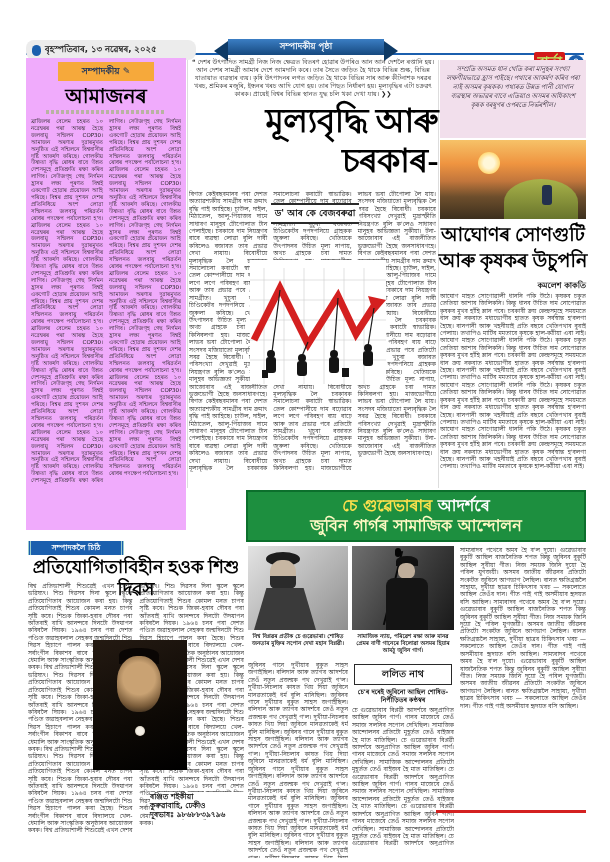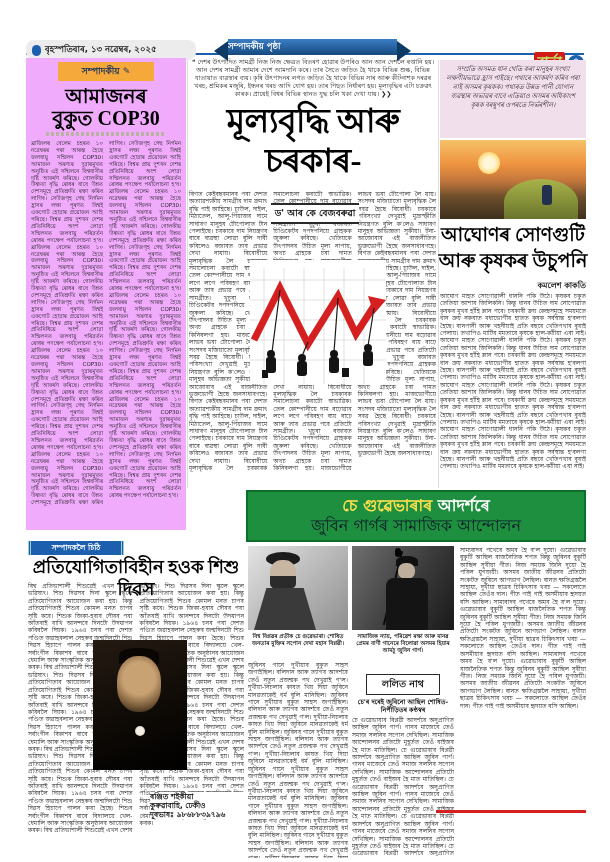--- a/index.html
+++ b/index.html
@@ -13,22 +13,22 @@
   .tiny { font-size:6px; line-height:7.4px; text-align:justify; color:#1c1c1c; overflow:hidden; word-break:break-word; }
   .tiny55 { font-size:5.5px; line-height:6.9px; text-align:justify; color:#1c1c1c; overflow:hidden; word-break:break-word; }
   .serif { font-family:"Liberation Serif", serif; }
 
   
   .hdr-line { left:26px; top:53px; width:558px; height:2px; background:#1b5fae; }
   .date-pill { left:26px; top:40px; width:170px; height:20px; background:#ececec; border-radius:8px;
     display:flex; align-items:center; gap:4px; padding:0 6px; }
   .date-dot { width:9px; height:11px; background:#1b5fae; border-radius:5px; }
   .date-txt { font-size:8.5px; font-weight:bold; color:#222; }
-  .ribbon { left:228px; top:39px; width:169px; height:16px; background:linear-gradient(#3b7ec4,#16497f);
-    display:flex; align-items:center; }
+  .ribbon { left:228px; top:39px; width:156px; height:16px; background:linear-gradient(#3b7ec4,#16497f);
+    display:flex; align-items:center; justify-content:center; }
   .ribbon:before, .ribbon:after { content:""; position:absolute; top:2px; border-style:solid; }
   .ribbon:before { left:-14px; border-width:10px 14px 10px 0; border-color:transparent #0e3a66 transparent transparent; }
   .ribbon:after  { right:-14px; border-width:10px 0 10px 14px; border-color:transparent transparent transparent #0e3a66; }
   .ribbon span { color:#fff; font-size:8.5px; font-weight:bold; }
   .masthead { right:26px; top:38px; display:flex; align-items:center; gap:3px; }
   .mast-black { font-size:13px; font-weight:800; color:#101010;margin-top:28px; }
   .mast-red { font-size:13px; font-weight:800; color:#bef264; background:#d21a1a; padding:0 3px; border-radius:2px; }
   .page-circle { width:16px; height:16px; border-radius:50%; background:#1b5fae; color:#fff;
     font-size:10px; font-weight:bold; display:flex; align-items:center; justify-content:center; }
 
@@ -37,21 +37,21 @@
   .edit-label { width:96px; margin:0 auto; background:#f6a93b; color:#15315e; font-weight:bold;
     font-size:9px; text-align:center; padding:2px 0; }
   .edit-title { text-align:center; font-weight:bold; font-size:20px; line-height:22px; color:#000; margin-top:4px; }
   .edit-rule { width:120px; height:4px; margin:3px auto 4px; background:repeating-linear-gradient(90deg,#b9b2a2 0 3px,transparent 3px 5px); }
   .edit-body { height:394px; column-count:2; column-gap:6px; }
 
   
   .vline { width:1px; background:#ddd; }
   .lead-intro { left:190px; top:58px; width:246px; height:43px; font-size:6.3px; line-height:8px;
     text-align:center; color:#222; overflow:hidden; }
-  .lead-title { left:188px; top:101px; width:250px; text-align:center; font-weight:bold;
+  .lead-title { left:188px; top:101px; width:250px; text-align:right; font-weight:bold;
     font-size:33px; line-height:40px; color:#000; letter-spacing:-0.5px; }
   .lead-body { left:189px; top:190px; width:247px; height:298px; column-count:3; column-gap:6px; }
   .byline-box { left:271px; top:203px; width:88px; height:21px; background:#fff;
     border-top:2px solid #2a2a2a; border-bottom:2px solid #2a2a2a;
     display:flex; align-items:center; justify-content:center; }
   .byline-box span { font-weight:bold; font-size:9px; color:#111; }
   .illus { left:250px; top:260px; width:136px; height:124px; background:#fff; }
 
   
   .pink-box { left:440px; top:60px; width:146px; height:78px; background:#f2dfec; padding:4px 6px;
@@ -68,42 +68,42 @@
     font-size:19px; line-height:26px; color:#000; }
   .right-author { left:440px; top:279px; width:146px; font-weight:bold; font-size:8px; color:#111;text-align:right; }
   .right-body { left:440px; top:292px; width:146px; height:196px; }
 
   
   .green-box { left:246px; top:490px; width:340px; height:52px; background:#1d8f3f; border:2px solid #0c6f2c;
     display:flex; flex-direction:column; align-items:center; justify-content:center; }
   .green-l1 { font-size:16px; font-weight:bold; line-height:20px; }
   .green-l1 .accent { color:#ffe14d; }
   .green-l1 .rest { color:#fff; }
-  .green-l2 { font-size:16px; font-weight:normal; color:#0f172a; line-height:20px; }
+  .green-l2 { font-size:16px; font-weight:bold; color:#fef9c3; line-height:20px; }
   .photo-bw { overflow:hidden; position:absolute; }
   .che { left:248px; top:546px; width:100px; height:84px;
     background:linear-gradient(135deg,#e3e3e3 0%,#bdbdbd 45%,#8f8f8f 100%); }
   .che .beret { position:absolute; left:18px; top:6px; width:34px; height:14px; border-radius:50%; background:#1d1d1d; }
   .che .face { position:absolute; left:22px; top:14px; width:26px; height:26px; border-radius:45%; background:#c7b6a2; }
   .che .beard { position:absolute; left:22px; top:30px; width:26px; height:14px; border-radius:0 0 45% 45%; background:#2b2b2b; }
   .che .jacket { position:absolute; left:6px; top:42px; width:62px; height:42px; background:#3a3a3a;
     clip-path:polygon(20% 0,80% 0,100% 100%,0 100%); }
   .zub { left:352px; top:546px; width:102px; height:84px;
     background:linear-gradient(120deg,#6f6f6f 0%,#3c3c3c 55%,#191919 100%); }
   .zub .cap { position:absolute; left:44px; top:10px; width:22px; height:10px; border-radius:50% 50% 0 0; background:#101010; }
   .zub .face2 { position:absolute; left:46px; top:17px; width:17px; height:16px; border-radius:45%; background:#bfae9b; }
   .zub .body2 { position:absolute; left:34px; top:32px; width:42px; height:52px; border-radius:8px 8px 0 0; background:#141414; }
   .zub .mic { position:absolute; left:40px; top:4px; width:2px; height:76px; background:#0a0a0a; transform:rotate(14deg); }
   .zub .michead { position:absolute; left:43px; top:2px; width:6px; height:9px; border-radius:3px; background:#050505; }
   .caption { font-size:5.6px; line-height:6.8px; text-align:center; font-weight:bold; color:#222; overflow:hidden; }
   .capA { left:248px; top:633px; width:100px; height:24px; }
   .capB { left:352px; top:633px; width:102px; height:24px; }
   .colA { left:248px; top:661px; width:100px; height:197px; }
   .colB { left:352px; top:661px; width:102px; height:197px; }
-  .name-box { width:74px; margin:13px auto 3px; border:1.5px solid #2a2a2a; text-align:center;
+  .name-box { width:98px; margin:3px auto 3px; border:1.5px solid #2a2a2a; text-align:center;
     font-weight:bold; font-size:9.5px; padding:2px 0; color:#101010; background:#fff; }
   .colB-lede { font-weight:bold; font-size:6.3px; line-height:8px; text-align:center; margin-bottom:2px; color:#000; }
   .colC { left:460px; top:546px; width:126px; height:260px; }
   .red-end { left:436px; top:810px; width:150px; height:3px; background:#d42020; }
 
   
   .letter-tab { left:28px; top:541px; width:96px; height:14px; background:#1b5fae; color:#fff;
     font-size:7.5px; font-weight:bold; display:flex; align-items:center; justify-content:center;
     border-left:3px double #9cc; border-right:3px double #9cc; }
   .letter-title { left:28px; top:556px; width:216px; font-weight:bold; font-size:18px; line-height:22px; color:#000; text-align:center; }
@@ -134,21 +134,20 @@
   <div class="abs masthead">
     <span class="mast-black">অসম</span>
     <span class="mast-red">বার্তা</span>
     <span class="page-circle">৪</span>
   </div>
 
   <div class="abs edit-box">
     <div class="edit-label">সম্পাদকীয় ✎</div>
     <div class="edit-title serif">
       <span>আমাজনৰ</span><br>
-      <span>বুকুত COP30</span>
     </div>
     <div class="edit-rule"></div>
     <div class="edit-body tiny55">ব্ৰাজিলৰ বেলেম চহৰত ১০ নৱেম্বৰৰ পৰা আৰম্ভ হৈছে জলবায়ু সন্মিলন COP30। আমাজন অৰণ্যৰ দুৱাৰমুখত অনুষ্ঠিত এই সন্মিলনে বিশ্ববাসীৰ দৃষ্টি আকৰ্ষণ কৰিছে। গোলকীয় উষ্ণতা বৃদ্ধি ৰোধৰ বাবে উন্নত দেশসমূহে প্ৰতিশ্ৰুতি ৰক্ষা কৰিব লাগিব। সেউজগৃহ গেছ নিৰ্গমন হ্ৰাসৰ লক্ষ্য পূৰণত বিশ্বই একগোট হোৱাৰ প্ৰয়োজন আহি পৰিছে। বিশ্বৰ প্ৰায় দুশখন দেশৰ প্ৰতিনিধিয়ে অংশ লোৱা সন্মিলনত জলবায়ু পৰিৱৰ্তন ৰোধৰ পদক্ষেপ পৰ্যালোচনা হ'ব। ব্ৰাজিলৰ বেলেম চহৰত ১০ নৱেম্বৰৰ পৰা আৰম্ভ হৈছে জলবায়ু সন্মিলন COP30। আমাজন অৰণ্যৰ দুৱাৰমুখত অনুষ্ঠিত এই সন্মিলনে বিশ্ববাসীৰ দৃষ্টি আকৰ্ষণ কৰিছে। গোলকীয় উষ্ণতা বৃদ্ধি ৰোধৰ বাবে উন্নত দেশসমূহে প্ৰতিশ্ৰুতি ৰক্ষা কৰিব লাগিব। সেউজগৃহ গেছ নিৰ্গমন হ্ৰাসৰ লক্ষ্য পূৰণত বিশ্বই একগোট হোৱাৰ প্ৰয়োজন আহি পৰিছে। বিশ্বৰ প্ৰায় দুশখন দেশৰ প্ৰতিনিধিয়ে অংশ লোৱা সন্মিলনত জলবায়ু পৰিৱৰ্তন ৰোধৰ পদক্ষেপ পৰ্যালোচনা হ'ব। ব্ৰাজিলৰ বেলেম চহৰত ১০ নৱেম্বৰৰ পৰা আৰম্ভ হৈছে জলবায়ু সন্মিলন COP30। আমাজন অৰণ্যৰ দুৱাৰমুখত অনুষ্ঠিত এই সন্মিলনে বিশ্ববাসীৰ দৃষ্টি আকৰ্ষণ কৰিছে। গোলকীয় উষ্ণতা বৃদ্ধি ৰোধৰ বাবে উন্নত দেশসমূহে প্ৰতিশ্ৰুতি ৰক্ষা কৰিব লাগিব। সেউজগৃহ গেছ নিৰ্গমন হ্ৰাসৰ লক্ষ্য পূৰণত বিশ্বই একগোট হোৱাৰ প্ৰয়োজন আহি পৰিছে। বিশ্বৰ প্ৰায় দুশখন দেশৰ প্ৰতিনিধিয়ে অংশ লোৱা সন্মিলনত জলবায়ু পৰিৱৰ্তন ৰোধৰ পদক্ষেপ পৰ্যালোচনা হ'ব। ব্ৰাজিলৰ বেলেম চহৰত ১০ নৱেম্বৰৰ পৰা আৰম্ভ হৈছে জলবায়ু সন্মিলন COP30। আমাজন অৰণ্যৰ দুৱাৰমুখত অনুষ্ঠিত এই সন্মিলনে বিশ্ববাসীৰ দৃষ্টি আকৰ্ষণ কৰিছে। গোলকীয় উষ্ণতা বৃদ্ধি ৰোধৰ বাবে উন্নত দেশসমূহে প্ৰতিশ্ৰুতি ৰক্ষা কৰিব লাগিব। সেউজগৃহ গেছ নিৰ্গমন হ্ৰাসৰ লক্ষ্য পূৰণত বিশ্বই একগোট হোৱাৰ প্ৰয়োজন আহি পৰিছে। বিশ্বৰ প্ৰায় দুশখন দেশৰ প্ৰতিনিধিয়ে অংশ লোৱা সন্মিলনত জলবায়ু পৰিৱৰ্তন ৰোধৰ পদক্ষেপ পৰ্যালোচনা হ'ব। ব্ৰাজিলৰ বেলেম চহৰত ১০ নৱেম্বৰৰ পৰা আৰম্ভ হৈছে জলবায়ু সন্মিলন COP30। আমাজন অৰণ্যৰ দুৱাৰমুখত অনুষ্ঠিত এই সন্মিলনে বিশ্ববাসীৰ দৃষ্টি আকৰ্ষণ কৰিছে। গোলকীয় উষ্ণতা বৃদ্ধি ৰোধৰ বাবে উন্নত দেশসমূহে প্ৰতিশ্ৰুতি ৰক্ষা কৰিব লাগিব। সেউজগৃহ গেছ নিৰ্গমন হ্ৰাসৰ লক্ষ্য পূৰণত বিশ্বই একগোট হোৱাৰ প্ৰয়োজন আহি পৰিছে। বিশ্বৰ প্ৰায় দুশখন দেশৰ প্ৰতিনিধিয়ে অংশ লোৱা সন্মিলনত জলবায়ু পৰিৱৰ্তন ৰোধৰ পদক্ষেপ পৰ্যালোচনা হ'ব। ব্ৰাজিলৰ বেলেম চহৰত ১০ নৱেম্বৰৰ পৰা আৰম্ভ হৈছে জলবায়ু সন্মিলন COP30। আমাজন অৰণ্যৰ দুৱাৰমুখত অনুষ্ঠিত এই সন্মিলনে বিশ্ববাসীৰ দৃষ্টি আকৰ্ষণ কৰিছে। গোলকীয় উষ্ণতা বৃদ্ধি ৰোধৰ বাবে উন্নত দেশসমূহে প্ৰতিশ্ৰুতি ৰক্ষা কৰিব লাগিব। সেউজগৃহ গেছ নিৰ্গমন হ্ৰাসৰ লক্ষ্য পূৰণত বিশ্বই একগোট হোৱাৰ প্ৰয়োজন আহি পৰিছে। বিশ্বৰ প্ৰায় দুশখন দেশৰ প্ৰতিনিধিয়ে অংশ লোৱা সন্মিলনত জলবায়ু পৰিৱৰ্তন ৰোধৰ পদক্ষেপ পৰ্যালোচনা হ'ব। ব্ৰাজিলৰ বেলেম চহৰত ১০ নৱেম্বৰৰ পৰা আৰম্ভ হৈছে জলবায়ু সন্মিলন COP30। আমাজন অৰণ্যৰ দুৱাৰমুখত অনুষ্ঠিত এই সন্মিলনে বিশ্ববাসীৰ দৃষ্টি আকৰ্ষণ কৰিছে। গোলকীয় উষ্ণতা বৃদ্ধি ৰোধৰ বাবে উন্নত দেশসমূহে প্ৰতিশ্ৰুতি ৰক্ষা কৰিব লাগিব। সেউজগৃহ গেছ নিৰ্গমন হ্ৰাসৰ লক্ষ্য পূৰণত বিশ্বই একগোট হোৱাৰ প্ৰয়োজন আহি পৰিছে। বিশ্বৰ প্ৰায় দুশখন দেশৰ প্ৰতিনিধিয়ে অংশ লোৱা সন্মিলনত জলবায়ু পৰিৱৰ্তন ৰোধৰ পদক্ষেপ পৰ্যালোচনা হ'ব। </div>
   </div>
 
   <div class="abs vline" style="left:187px; top:60px; height:428px;"></div>
   <div class="abs vline" style="left:438px; top:60px; height:428px;"></div>
 
   <div class="abs lead-intro">❝ দেশৰ উৎপাদিত সামগ্ৰী নিজ নিজ ক্ষেত্ৰত বিতৰণ হোৱাৰ উপৰিও আন আন দেশলৈ ৰপ্তানি হয়। আন দেশৰ সামগ্ৰী আমাৰ দেশে আমদানি কৰে। তাৰ সৈতে জড়িত হৈ থাকে বিভিন্ন শুল্ক, বিভিন্ন যাতায়াত ব্যৱস্থাৰ ব্যয়। কৃষি উৎপাদনৰ লগত জড়িত হৈ থাকে বিভিন্ন সাৰ আৰু কীটনাশক দৰৱৰ খৰচ, শ্ৰমিকৰ মজুৰি, ইন্ধনৰ খৰচ আদি যোগ হয়। তাৰ পিছত নিৰ্ধাৰণ হয়। মূল্যবৃদ্ধিৰ এটা চক্ৰৱৎ কাৰক। প্ৰায়েই বিশ্বৰ বিভিন্ন স্থানত যুদ্ধ চলি থকা দেখা যায়। ❯❯</div>
   <div class="abs lead-title serif">

